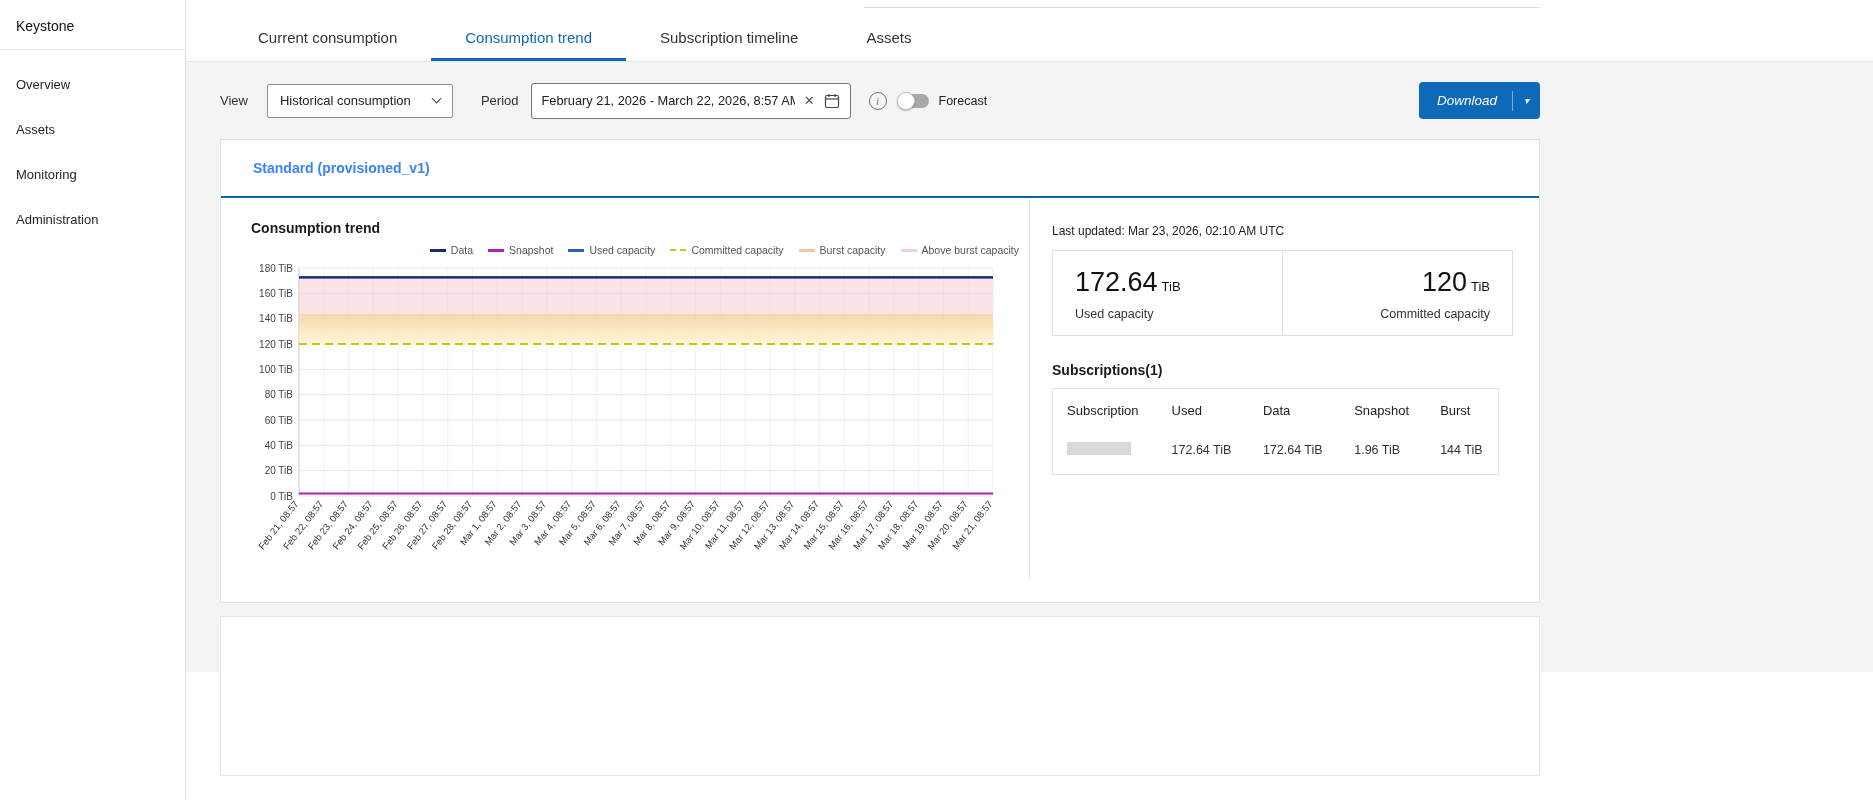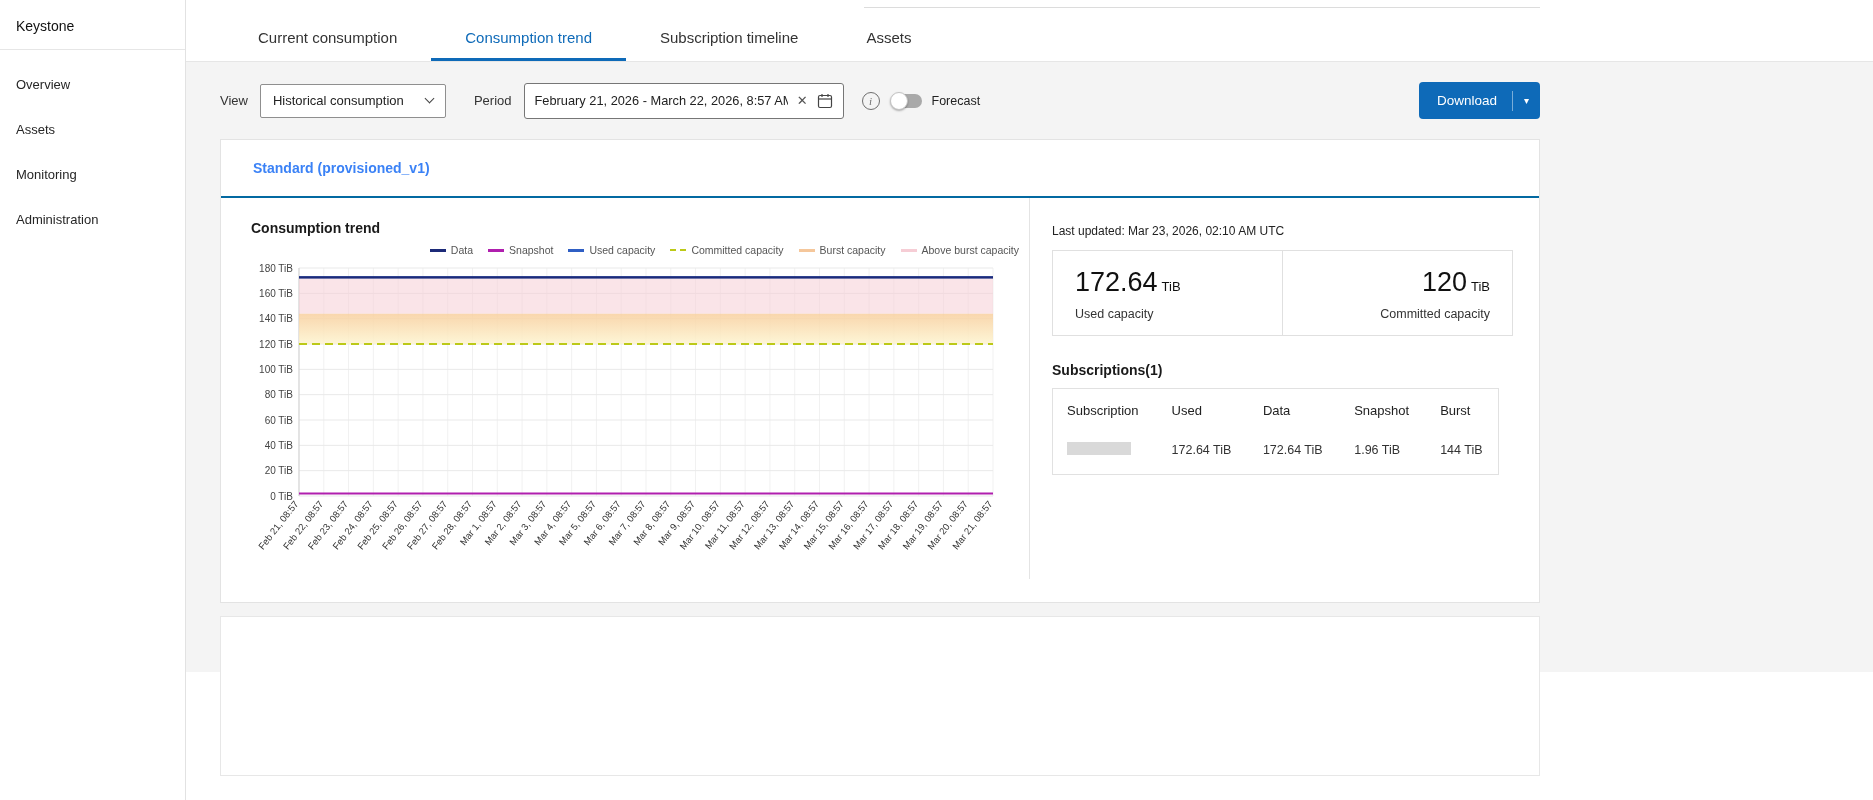--- a/index.html
+++ b/index.html
@@ -25,31 +25,31 @@
 
   .content { padding:0 34px; width:1388px; }
 
   .section-head { display:flex; align-items:center; gap:12px; margin-top:18px; }
   .section-head h2 { font-size:15px; font-weight:700; color:#1a1a1a; }
   .icon-circle { width:18px; height:18px; border:1.5px solid #454545; border-radius:50%; display:inline-flex; align-items:center; justify-content:center; font-size:11px; font-weight:700; color:#454545; cursor:pointer; }
   .icon-circle.info { border-color:#6e6e6e; color:#6e6e6e; font-weight:400; font-family:"Liberation Serif", serif; font-style:italic; }
 
   .controls { display:flex; align-items:center; margin-top:20px; width:1320px; }
   .ctrl-label { font-size:13px; color:#333; }
-  .select { width:186px; height:34px; margin-left:12px; border:1px solid #8f8f8f; border-radius:2px; background:#fff; display:flex; align-items:center; justify-content:space-between; padding:0 12px; font-size:13px; color:#222; cursor:pointer;text-align:center; }
+  .select { width:186px; height:34px; margin-left:19px; border:1px solid #8f8f8f; border-radius:2px; background:#fff; display:flex; align-items:center; justify-content:space-between; padding:0 12px; font-size:13px; color:#222; cursor:pointer;text-align:center; }
   .chev { width:7px; height:7px; border-right:1.5px solid #444; border-bottom:1.5px solid #444; transform:rotate(45deg); margin-top:-4px; }
   .period-label { margin-left:28px; }
   .datefield { width:320px; height:36px; margin-left:12px; border:1px solid #767676; border-radius:3px; background:#fff; display:flex; align-items:center; padding:0 10px; gap:9px; cursor:text; }
   .datetext { flex:1; font-size:12.8px; color:#222; white-space:nowrap; overflow:hidden; }
   .clear { font-size:13px; color:#555; cursor:pointer; line-height:1; }
   .ctrl-info { margin-left:18px; }
   .toggle { position:relative; width:30px; height:14px; border-radius:7px; background:#a9a9a9; margin-left:12px; cursor:pointer; }
   .knob { position:absolute; left:-2px; top:-2px; width:18px; height:18px; border-radius:50%; background:#fff; border:1px solid #c3c3c3; box-shadow:0 1px 2px rgba(0,0,0,.3); }
   .toggle-label { font-size:12.5px; color:#222; margin-left:10px; }
-  .download { margin-left:auto; height:37px; display:flex; align-items:center; padding-left:18px; background:var(--accent); color:#fff; border:none; border-radius:4px; font-size:13.5px; font-family:inherit; cursor:pointer; }
+  .download { margin-left:auto; height:37px; display:flex; align-items:center; padding-left:18px; background:var(--accent); color:#fff; border:none; border-radius:4px; font-size:13.5px; font-family:inherit; cursor:pointer;font-style:italic; }
   .dl-sep { width:1px; height:20px; background:rgba(255,255,255,.45); margin-left:15px; }
   .dl-caret { padding:0 11px; font-size:10px; }
 
   
   .card { margin-top:20px; width:1320px; background:#fff; border:1px solid #e3e3e3; min-height:464px; }
   .card-head { padding:20px 32px; font-size:14px; font-weight:700; color:#3b82f6; border-bottom:2px solid #0369a1; }
   .card-body { display:flex; }
   .chart-area { width:808px; min-width:808px; padding:22px 0 16px 30px; }
   .chart-area h3 { font-size:14px; font-weight:700; color:#1a1a1a; }
   .legend { display:flex; justify-content:flex-end; align-items:center; gap:15px; margin:8px 10px 2px 0; font-size:10.5px; color:#555; }

